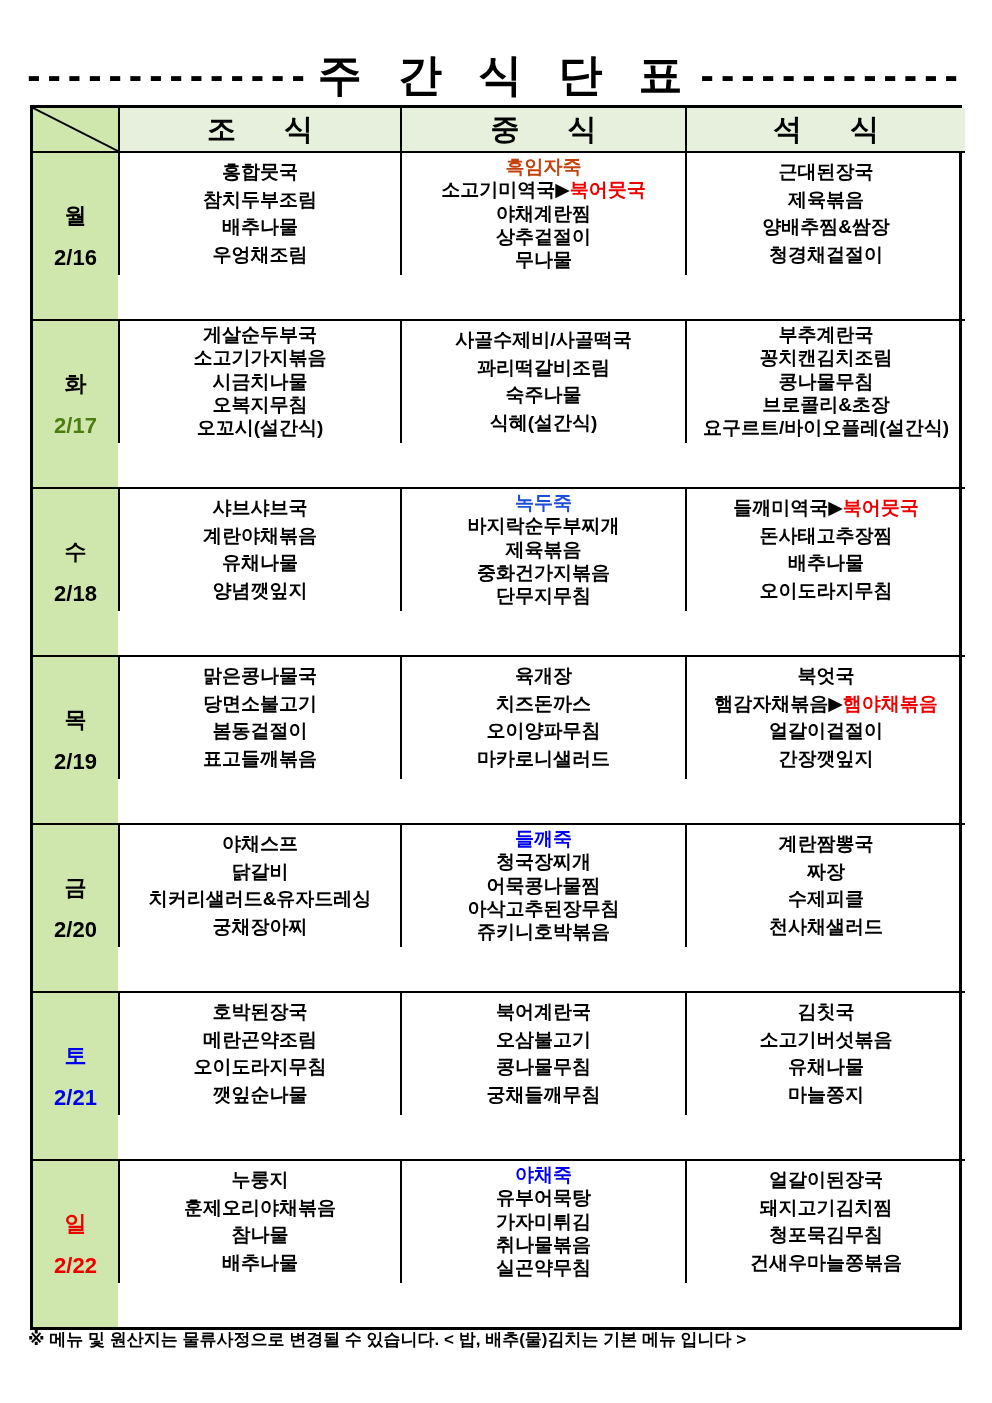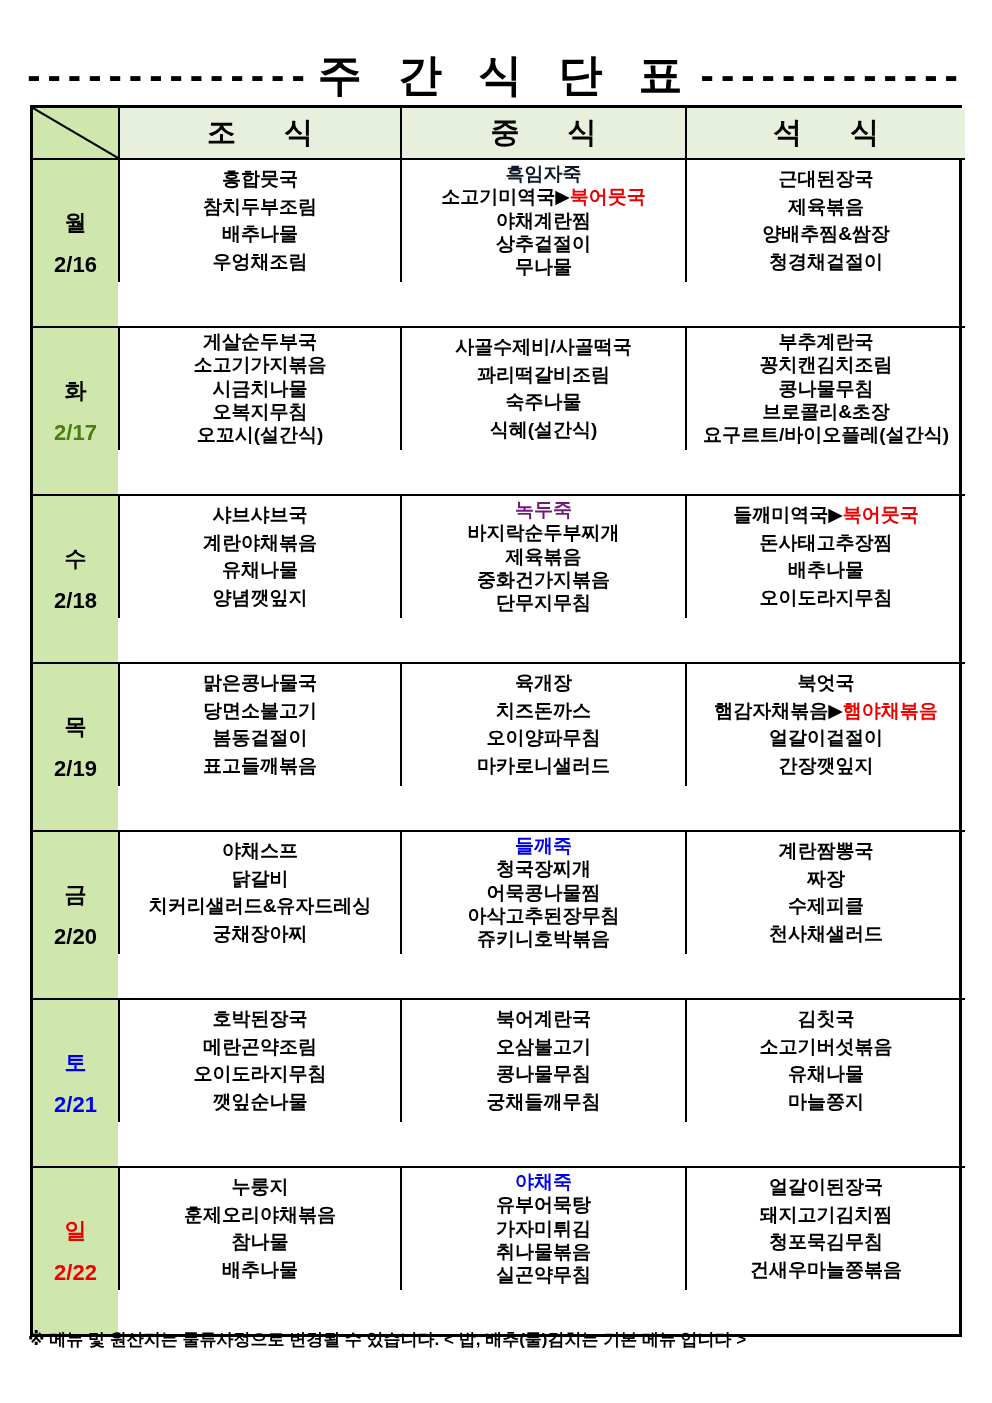--- a/index.html
+++ b/index.html
@@ -34,21 +34,21 @@
   .cell{
     border-top:2px solid var(--border);
     border-left:2px solid var(--border);
     box-sizing:border-box;
     overflow:hidden;
   }
   .cell.col0{border-left:none;}
   .cell.row-header{border-top:none;}
 
   .hcell{
-    height:50px;background:var(--header-bg);
+    height:43px;background:var(--header-bg);
     display:flex;align-items:center;justify-content:center;
     font-size:29px;font-weight:bold;letter-spacing:20px;text-indent:20px;
   }
   .corner{position:relative;background:var(--day-bg);}
   .corner svg{position:absolute;left:0;top:0;width:100%;height:100%;}
 
   .day-cell{
     height:168px;background:var(--day-bg);
     display:flex;flex-direction:column;align-items:center;justify-content:center;
     gap:14px;font-size:22px;font-weight:bold;
@@ -91,21 +91,21 @@
         <div class="day-label" style="color: rgb(0, 0, 0);">월</div>
         <div class="date-label" style="color: rgb(0, 0, 0);">2/16</div>
       </div>
       <div class="cell meal-cell">
         <div class="menu-item"><span class="menu-item-segment">홍합뭇국</span></div>
         <div class="menu-item"><span class="menu-item-segment">참치두부조림</span></div>
         <div class="menu-item"><span class="menu-item-segment">배추나물</span></div>
         <div class="menu-item"><span class="menu-item-segment">우엉채조림</span></div>
       </div>
       <div class="cell meal-cell">
-        <div class="menu-item"><span class="menu-item-segment" style="color: #0f172a;">흑임자죽</span></div>
+        <div class="menu-item"><span class="menu-item-segment" style="color: #c2410c;">흑임자죽</span></div>
         <div class="menu-item"><span class="menu-item-segment">소고기미역국▶</span><span class="menu-item-segment" style="color: rgb(238, 0, 0);">북어뭇국</span></div>
         <div class="menu-item"><span class="menu-item-segment">야채계란찜</span></div>
         <div class="menu-item"><span class="menu-item-segment">상추겉절이</span></div>
         <div class="menu-item"><span class="menu-item-segment">무나물</span></div>
       </div>
       <div class="cell meal-cell">
         <div class="menu-item"><span class="menu-item-segment">근대된장국</span></div>
         <div class="menu-item"><span class="menu-item-segment">제육볶음</span></div>
         <div class="menu-item"><span class="menu-item-segment">양배추찜&amp;쌈장</span></div>
         <div class="menu-item"><span class="menu-item-segment">청경채겉절이</span></div>
@@ -138,21 +138,21 @@
         <div class="day-label" style="color: rgb(0, 0, 0);">수</div>
         <div class="date-label" style="color: rgb(0, 0, 0);">2/18</div>
       </div>
       <div class="cell meal-cell">
         <div class="menu-item"><span class="menu-item-segment">샤브샤브국</span></div>
         <div class="menu-item"><span class="menu-item-segment">계란야채볶음</span></div>
         <div class="menu-item"><span class="menu-item-segment">유채나물</span></div>
         <div class="menu-item"><span class="menu-item-segment">양념깻잎지</span></div>
       </div>
       <div class="cell meal-cell">
-        <div class="menu-item"><span class="menu-item-segment" style="color: #701a75; text-align: center;">녹두죽</span></div>
+        <div class="menu-item"><span class="menu-item-segment" style="color: #1d4ed8; text-align: center;">녹두죽</span></div>
         <div class="menu-item"><span class="menu-item-segment">바지락순두부찌개</span></div>
         <div class="menu-item"><span class="menu-item-segment">제육볶음</span></div>
         <div class="menu-item"><span class="menu-item-segment">중화건가지볶음</span></div>
         <div class="menu-item"><span class="menu-item-segment">단무지무침</span></div>
       </div>
       <div class="cell meal-cell">
         <div class="menu-item"><span class="menu-item-segment">들깨미역국▶</span><span class="menu-item-segment" style="color: rgb(238, 0, 0);">북어뭇국</span></div>
         <div class="menu-item"><span class="menu-item-segment">돈사태고추장찜</span></div>
         <div class="menu-item"><span class="menu-item-segment">배추나물</span></div>
         <div class="menu-item"><span class="menu-item-segment">오이도라지무침</span></div>

